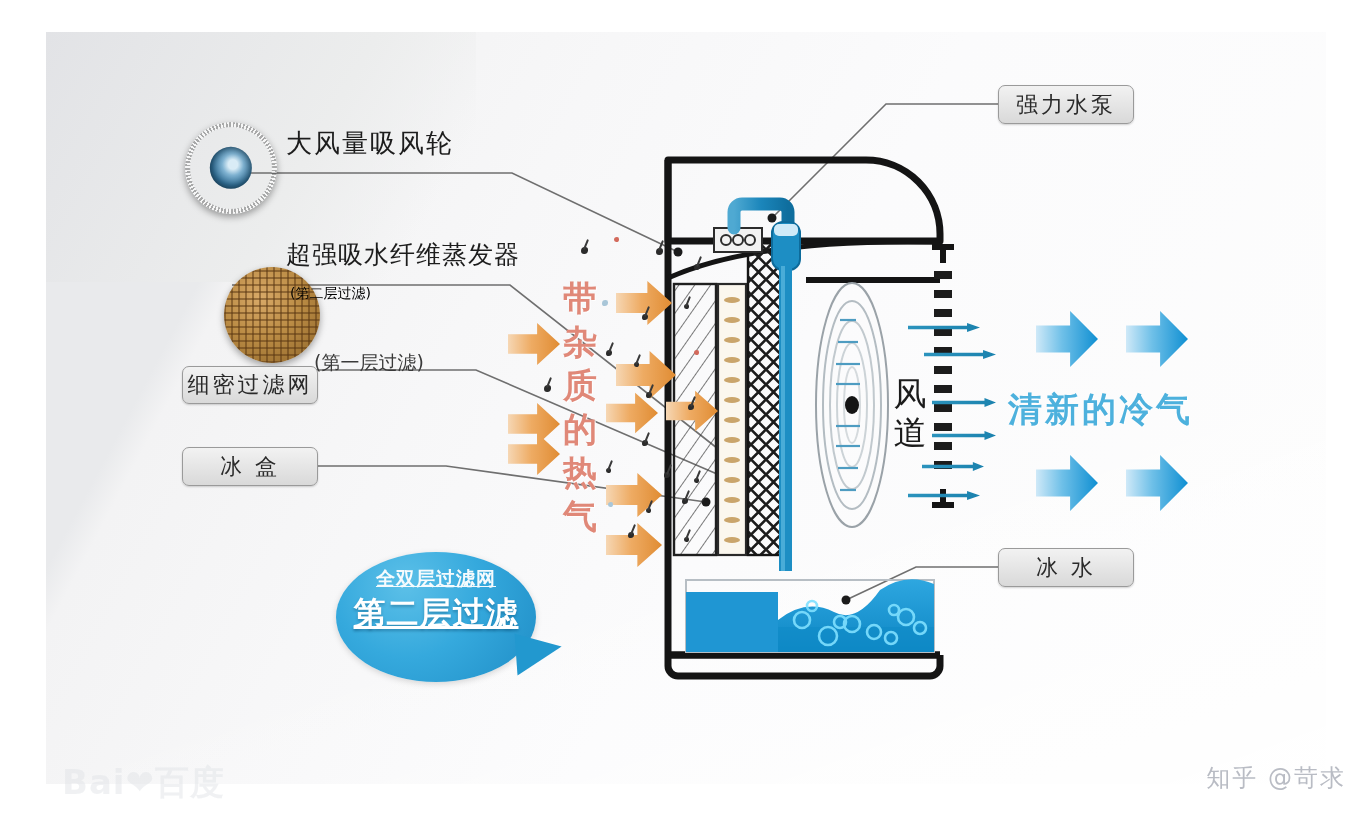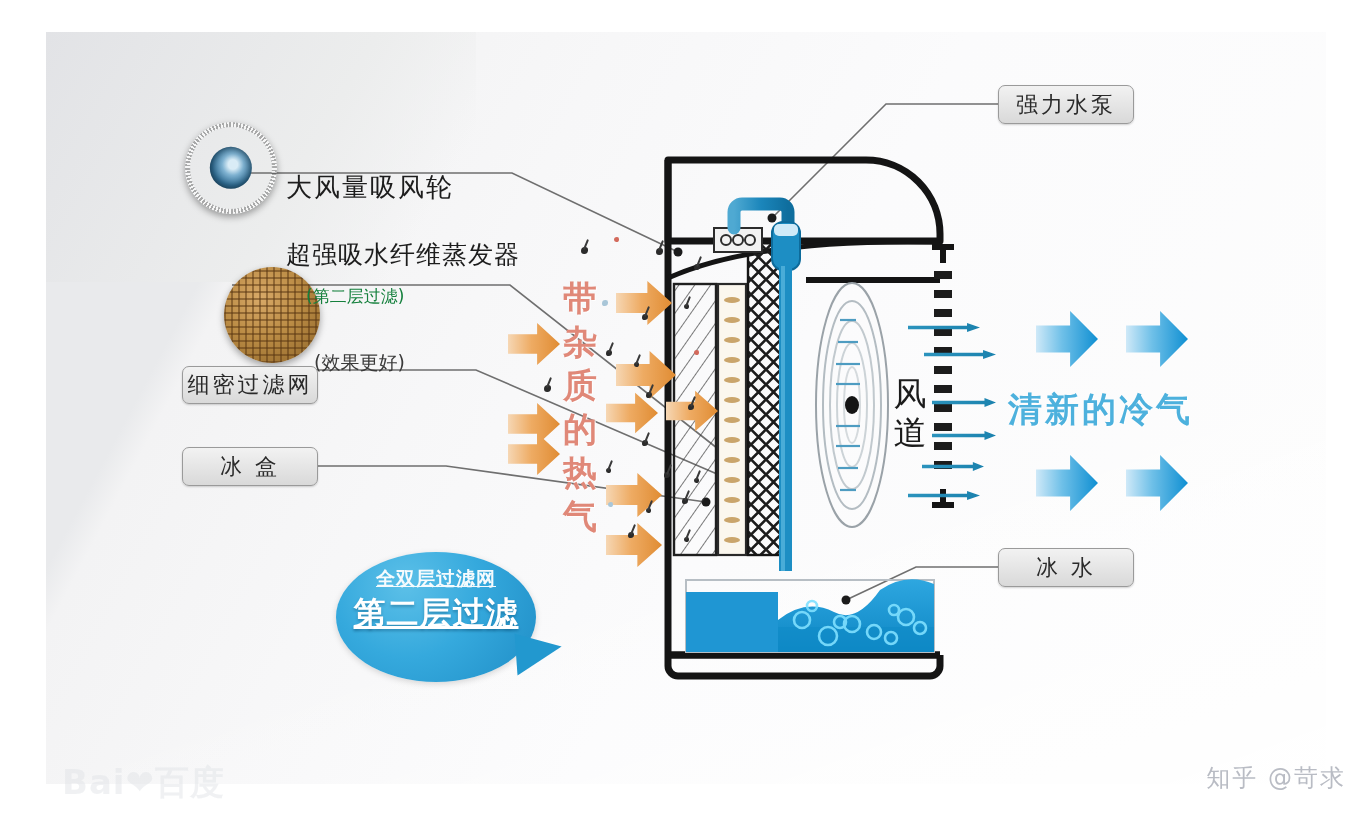--- a/index.html
+++ b/index.html
@@ -265,24 +265,24 @@
   </svg>
 
   <div class="layer" style="left:46px;top:32px;">
 
     <div class="photo" id="fan-photo">
       <div class="rim"></div>
       <div class="hub"></div>
     </div>
     <div class="photo" id="pad-photo"></div>
 
-    <div class="plainlabel" style="left:240px;top:94px;font-size:26px;letter-spacing:2px;margin-top:44px;">大风量吸风轮</div>
+    <div class="plainlabel" style="left:240px;top:94px;font-size:26px;letter-spacing:2px;">大风量吸风轮</div>
     <div class="plainlabel" style="left:240px;top:206px;font-size:25px;letter-spacing:1px;">超强吸水纤维蒸发器</div>
-    <div class="plainlabel" style="left:260px;top:253px;font-size:17px;color:#15803d;">(第二层过滤)</div>
-    <div class="plainlabel" style="left:268px;top:318px;font-size:19px;color:#3a3a3a;">(效果更好)</div>
+    <div class="plainlabel" style="left:244px;top:253px;font-size:14px;color:#000000;">(第二层过滤)</div>
+    <div class="plainlabel" style="left:268px;top:318px;font-size:19px;color:#3a3a3a;">(第一层过滤)</div>
 
     <div class="boxlabel" style="left:136px;top:334px;width:134px;height:36px;">细密过滤网</div>
     <div class="boxlabel" style="left:136px;top:415px;width:134px;height:37px;">冰 盒</div>
     <div class="boxlabel" style="left:952px;top:53px;width:134px;height:37px;">强力水泵</div>
     <div class="boxlabel" style="left:952px;top:516px;width:134px;height:37px;">冰 水</div>
 
     <div id="hot-air-text">
         <span>带</span>
         <span>杂</span>
         <span>质</span>

